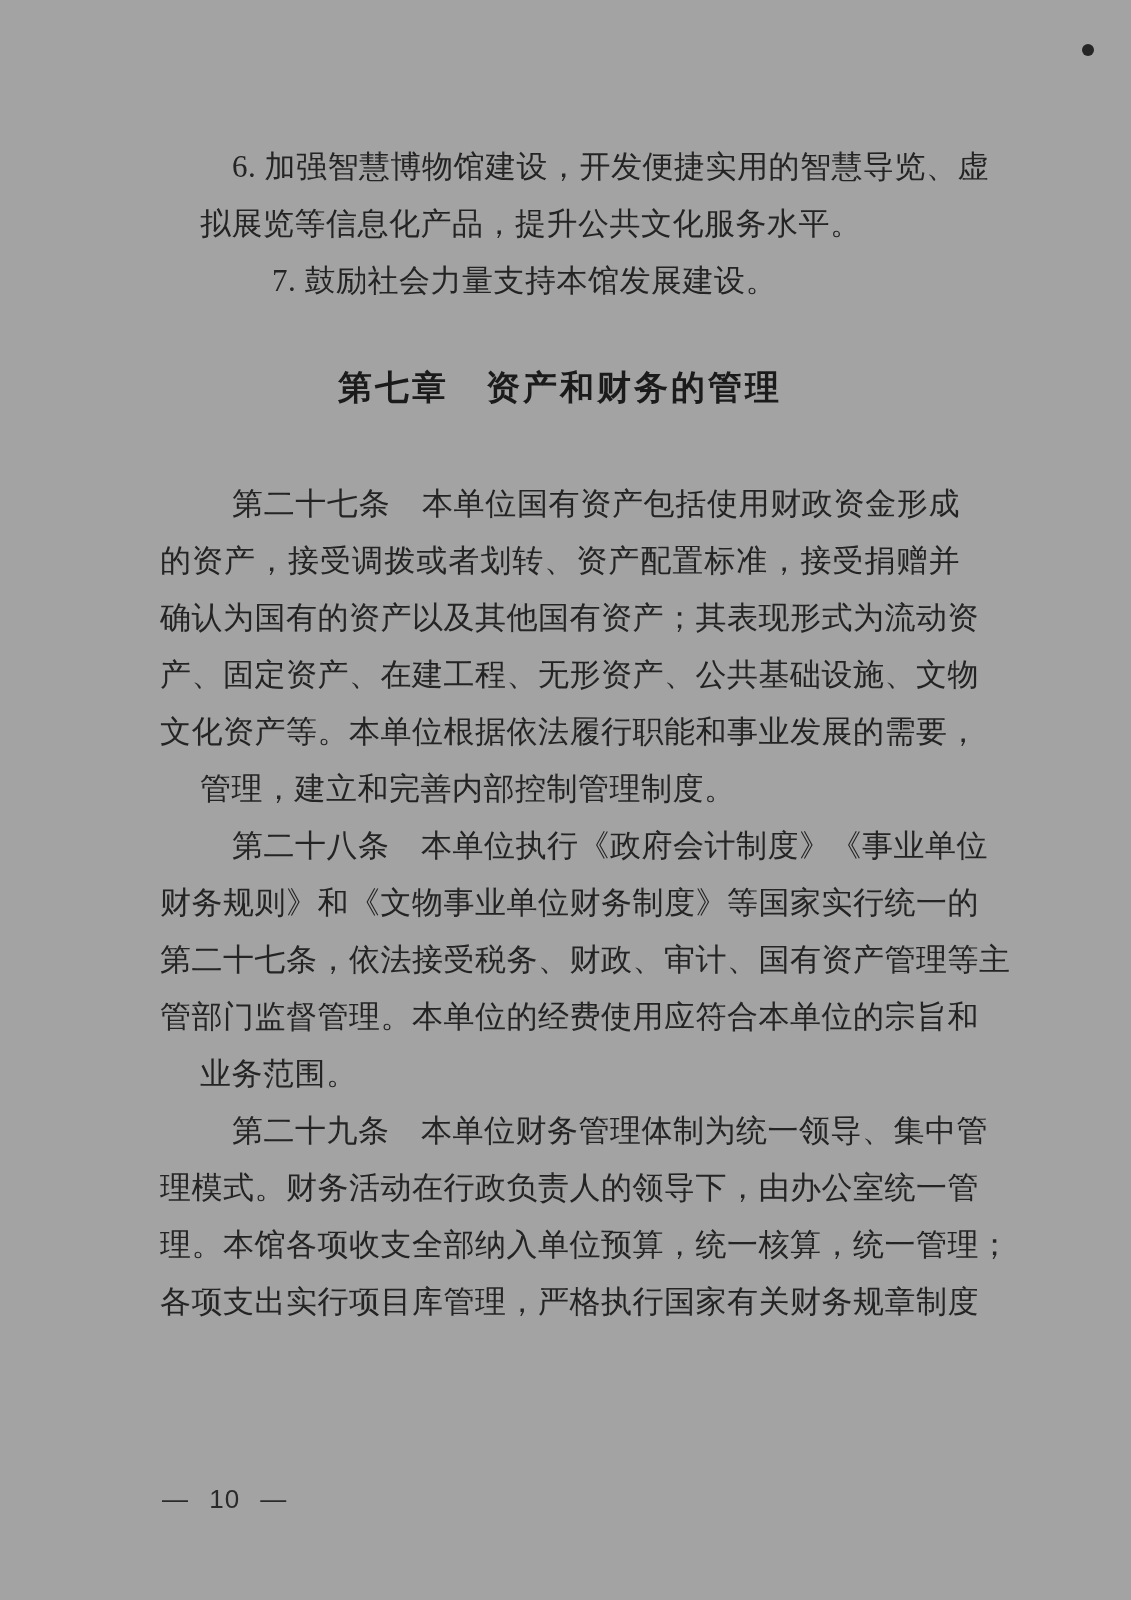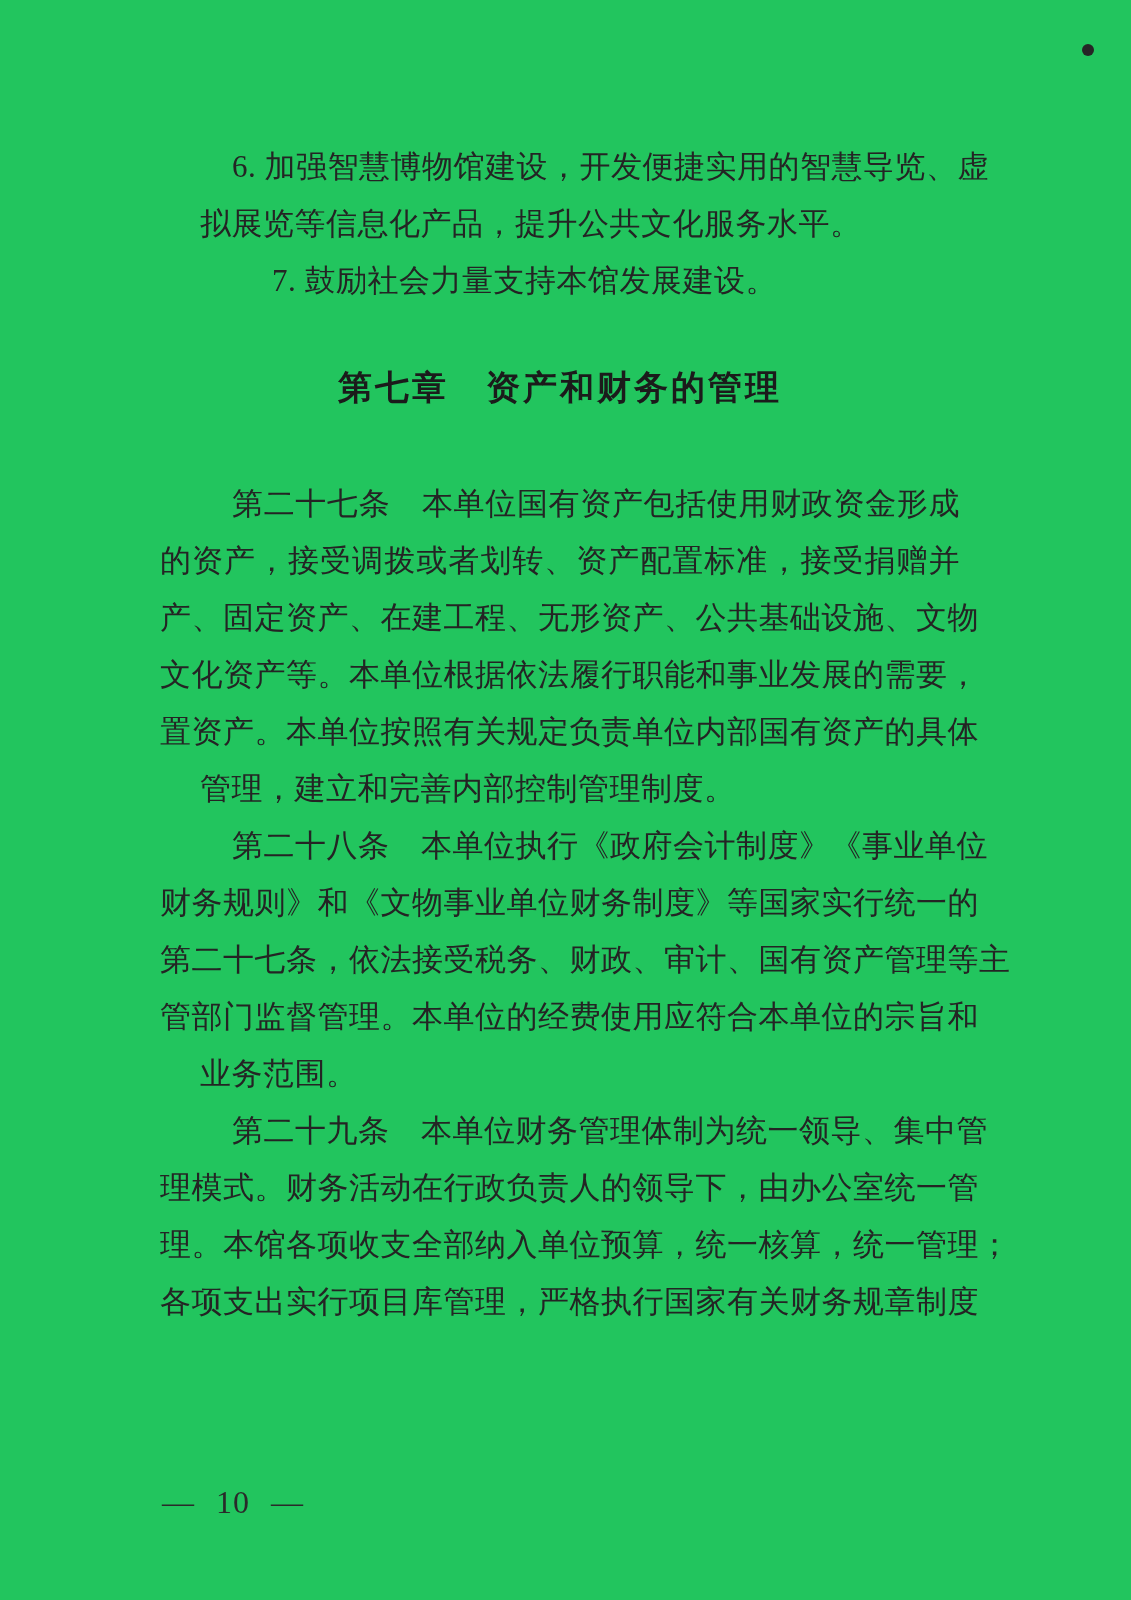--- a/index.html
+++ b/index.html
@@ -5,21 +5,21 @@
   html, body {
     margin: 0;
     padding: 0;
     background: #e8e8e6;
   }
   .page {
     position: relative;
     width: 1131px;
     height: 1600px;
     margin: 0 auto;
-    background: #22c55e;
+    background: #a3a3a3;
     overflow: hidden;
     font-family: "Liberation Serif", serif;
     color: #1e1e1e;
   }
   .content {
     position: absolute;
     top: 138px;
     left: 160px;
     width: 800px;
   }
@@ -55,25 +55,25 @@
     text-align: left;
     text-align-last: center;
     letter-spacing: 3px;
     font-family: "Liberation Sans", sans-serif;
     color: #1b1b1b;
   }
   .footer {
     position: absolute;
     left: 162px;
     top: 1484px;
-    font-size: 32px;
+    font-size: 26px;
     color: #2a2a2a;
     letter-spacing: 1px;
     word-spacing: 12px;
-    font-family: Liberation Serif, serif;
+    font-family: Liberation Sans, sans-serif;
   }
   .artifact-dot {
     position: absolute;
     left: 1082px;
     top: 44px;
     width: 12px;
     height: 12px;
     border-radius: 50%;
     background: #262626;
   }
@@ -88,23 +88,23 @@
   <div class="content">
 
     <div class="line indent">6. 加强智慧博物馆建设，开发便捷实用的智慧导览、虚</div>
     <div class="line end">拟展览等信息化产品，提升公共文化服务水平。</div>
     <div class="line end indent">7. 鼓励社会力量支持本馆发展建设。</div>
 
     <div class="chapter-heading">第七章　资产和财务的管理</div>
 
     <div class="line indent"><span class="b">第二十七条</span><span>　本单位国有资产包括使用财政资金形成</span></div>
     <div class="line">的资产，接受调拨或者划转、资产配置标准，接受捐赠并</div>
+    <div class="line">确认为国有的资产以及其他国有资产；其表现形式为流动资</div>
     <div class="line">产、固定资产、在建工程、无形资产、公共基础设施、文物</div>
     <div class="line">文化资产等。本单位根据依法履行职能和事业发展的需要，</div>
-    <div class="line">置资产。本单位按照有关规定负责单位内部国有资产的具体</div>
     <div class="line end">管理，建立和完善内部控制管理制度。</div>
 
     <div class="line indent"><span class="b">第二十八条</span><span>　本单位执行《政府会计制度》《事业单位</span></div>
     <div class="line">财务规则》和《文物事业单位财务制度》等国家实行统一的</div>
     <div class="line">第二十七条，依法接受税务、财政、审计、国有资产管理等主</div>
     <div class="line">管部门监督管理。本单位的经费使用应符合本单位的宗旨和</div>
     <div class="line end">业务范围。</div>
 
     <div class="line indent"><span class="b">第二十九条</span><span>　本单位财务管理体制为统一领导、集中管</span></div>
     <div class="line">理模式。财务活动在行政负责人的领导下，由办公室统一管</div>

